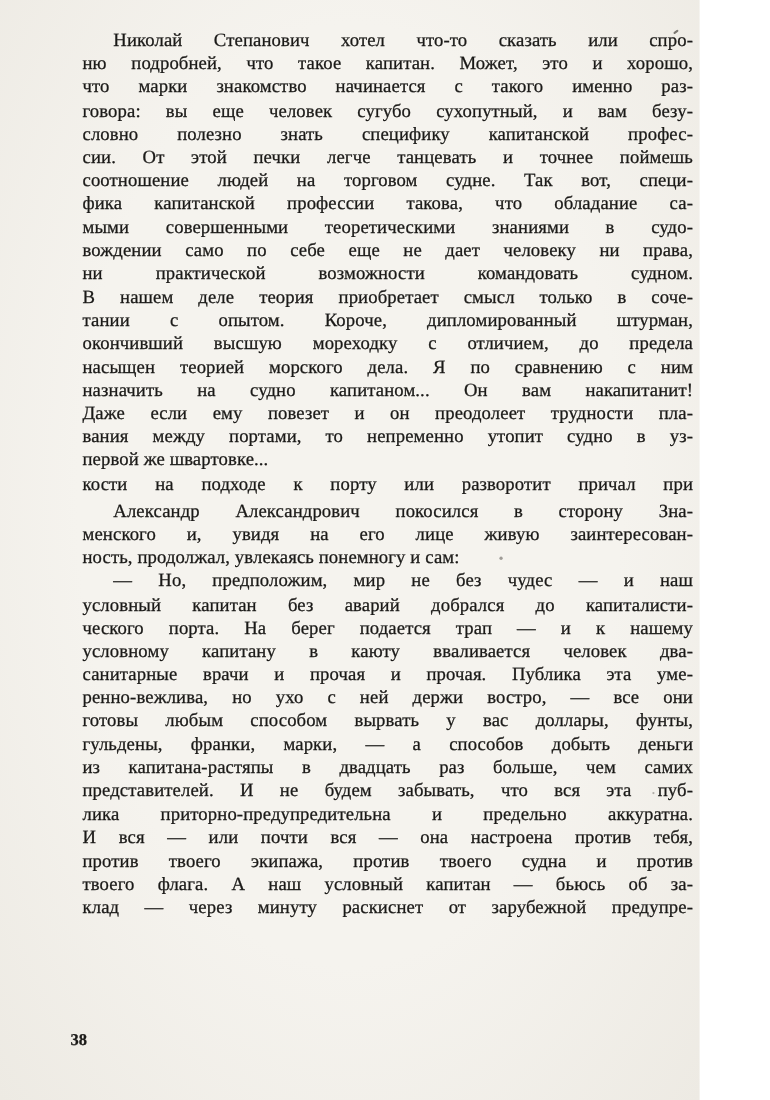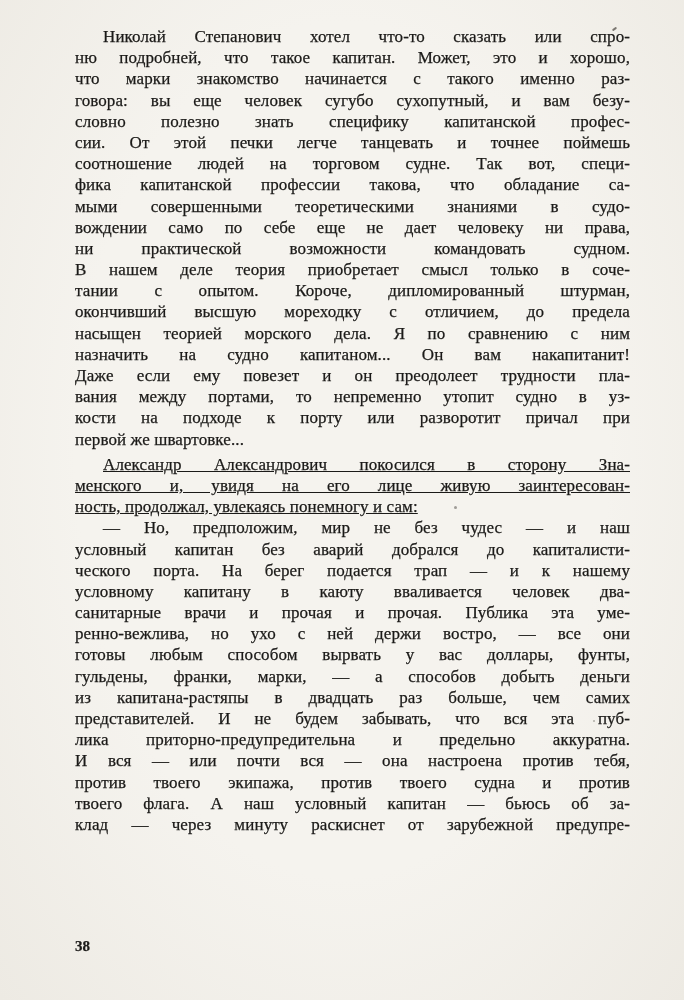--- a/index.html
+++ b/index.html
@@ -3,45 +3,45 @@
 <meta charset="utf-8">
 <style>
   html, body { margin: 0; padding: 0; }
   body {
     width: 700px; height: 1000px;
     font-family: "Liberation Serif", serif;
     overflow: hidden;
   }
   .page {
     position: relative;
-    width: 684px; height: 1000px;
+    width: 636px; height: 1000px;
     overflow: hidden;
   }
   .text-block {
     position: absolute;
     left: 75px; top: 26px;
     width: 555px;
     font-size: 17px;
     line-height: 21.2px;
     -webkit-text-stroke: 0.25px;
     letter-spacing: 0.1px;
   }
   .para { margin: 0; padding: 0; }
   
-  .para:nth-child(3) { margin-top: 4px; text-decoration: underline; }
+  .para:nth-child(3) { margin-top: 4px; }
   .line {
     height: 21.2px;
     text-align: justify;
     text-align-last: justify;
   }
   .line.indent { padding-left: 28px; }
   .line.para-end { text-align-last: left; }
   .page-number {
     position: absolute;
-    left: 75px; top: 938px;
+    left: 64px; top: 938px;
     font-size: 15px;
     font-weight: bold;
     -webkit-text-stroke: 0.25px;
   }
   
   .speck {
     position: absolute;
     background: #4a4640;
     border-radius: 50%;
     opacity: 0.7;
@@ -82,22 +82,22 @@
         <div class="line">мыми совершенными теоретическими знаниями в судо-</div>
         <div class="line">вождении само по себе еще не дает человеку ни права,</div>
         <div class="line">ни практической возможности командовать судном.</div>
         <div class="line">В нашем деле теория приобретает смысл только в соче-</div>
         <div class="line">тании с опытом. Короче, дипломированный штурман,</div>
         <div class="line">окончивший высшую мореходку с отличием, до предела</div>
         <div class="line">насыщен теорией морского дела. Я по сравнению с ним</div>
         <div class="line">назначить на судно капитаном... Он вам накапитанит!</div>
         <div class="line">Даже если ему повезет и он преодолеет трудности пла-</div>
         <div class="line">вания между портами, то непременно утопит судно в уз-</div>
+        <div class="line para-end">первой же швартовке...</div>
         <div class="line">кости на подходе к порту или разворотит причал при</div>
-        <div class="line para-end">первой же швартовке...</div>
       </div>
       <div class="para">
         <div class="line indent">Александр Александрович покосился в сторону Зна-</div>
         <div class="line">менского и, увидя на его лице живую заинтересован-</div>
         <div class="line para-end">ность, продолжал, увлекаясь понемногу и сам:</div>
       </div>
       <div class="para">
         <div class="line indent">— Но, предположим, мир не без чудес — и наш</div>
         <div class="line">условный капитан без аварий добрался до капиталисти-</div>
         <div class="line">ческого порта. На берег подается трап — и к нашему</div>

